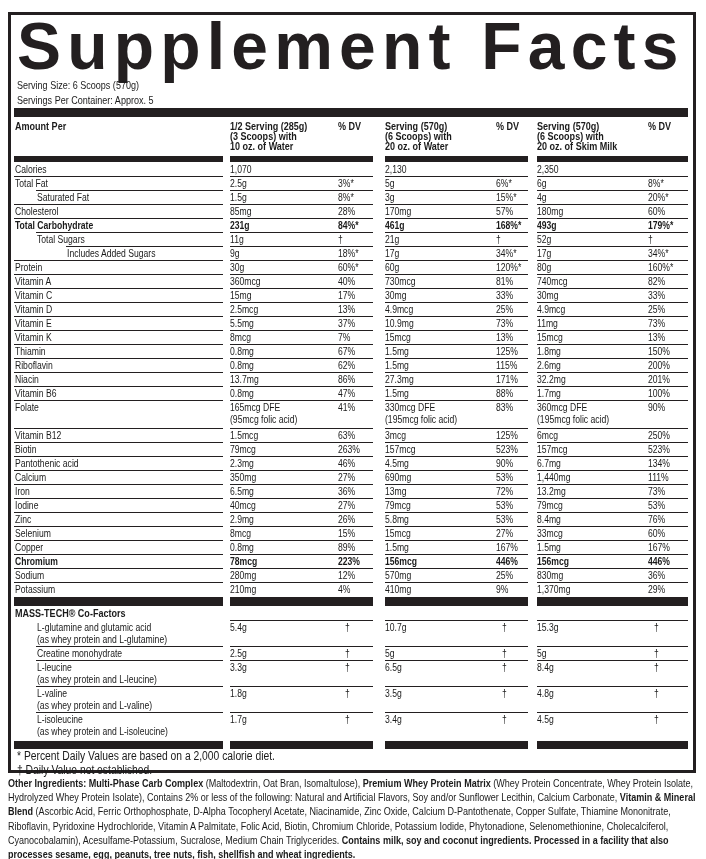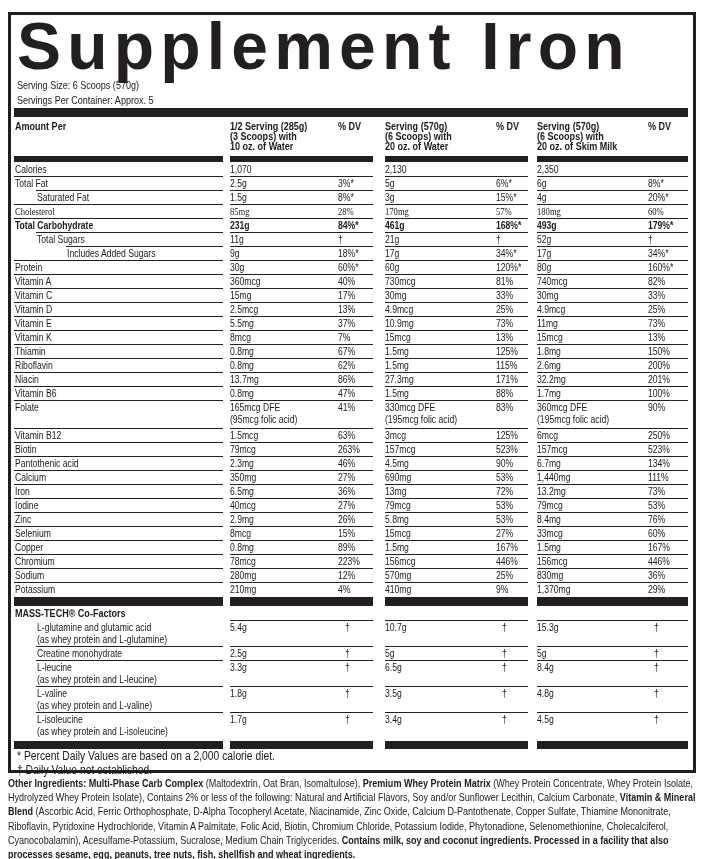--- a/index.html
+++ b/index.html
@@ -50,21 +50,21 @@
     position: absolute; left: 8px; top: 776px; width: 805px;
     font-size: 10.5px; line-height: 14.2px;
     transform: scaleX(0.86); transform-origin: left top;
   }
   .other b { font-weight: bold; }
 </style>
 </head>
 <body>
 
 <div class="panel">
-  <div class="title">Supplement Iron</div>
+  <div class="title">Supplement Facts</div>
   <div class="serving" style="top:64px">Serving Size: 6 Scoops (570g)</div>
   <div class="serving" style="top:79px">Servings Per Container: Approx. 5</div>
 
   <div class="bar" style="left:3px; top:93px; width:674px; height:9px;"></div>
 
   <div class="hdr" style="left:4px; top:106px;">Amount Per</div>
 
   <div>
     <div class="hdr" style="left:219px; top:106px;">1/2 Serving (285g)</div>
     <div class="hdr" style="left:219px; top:116px;">(3 Scoops) with</div>
@@ -122,21 +122,21 @@
         <span class="cell" style="left: 327px; top: 1px;">8%*</span>
         <span class="cell" style="left: 374px; top: 1px;">3g</span>
         <span class="cell" style="left: 485px; top: 1px;">15%*</span>
         <span class="cell" style="left: 526px; top: 1px;">4g</span>
         <span class="cell" style="left: 637px; top: 1px;">20%*</span>
         <div class="rule" style="left: 3px; top: 13px; width: 209px;"></div>
         <div class="rule" style="left: 219px; top: 13px; width: 143px;"></div>
         <div class="rule" style="left: 374px; top: 13px; width: 143px;"></div>
         <div class="rule" style="left: 526px; top: 13px; width: 151px;"></div>
       </div>
-      <div class="row" style="top: 190px; height: 14px; font-family: Liberation Serif, serif;">
+      <div class="row" style="top: 190px; height: 14px;">
         <span class="cell" style="left: 4px; top: 1px;">Cholesterol</span>
         <span class="cell" style="left: 219px; top: 1px;">85mg</span>
         <span class="cell" style="left: 327px; top: 1px;">28%</span>
         <span class="cell" style="left: 374px; top: 1px;">170mg</span>
         <span class="cell" style="left: 485px; top: 1px;">57%</span>
         <span class="cell" style="left: 526px; top: 1px;">180mg</span>
         <span class="cell" style="left: 637px; top: 1px;">60%</span>
         <div class="rule" style="left: 3px; top: 13px; width: 209px;"></div>
         <div class="rule" style="left: 219px; top: 13px; width: 143px;"></div>
         <div class="rule" style="left: 374px; top: 13px; width: 143px;"></div>
@@ -437,21 +437,21 @@
         <span class="cell" style="left: 327px; top: 1px;">89%</span>
         <span class="cell" style="left: 374px; top: 1px;">1.5mg</span>
         <span class="cell" style="left: 485px; top: 1px;">167%</span>
         <span class="cell" style="left: 526px; top: 1px;">1.5mg</span>
         <span class="cell" style="left: 637px; top: 1px;">167%</span>
         <div class="rule" style="left: 3px; top: 13px; width: 209px;"></div>
         <div class="rule" style="left: 219px; top: 13px; width: 143px;"></div>
         <div class="rule" style="left: 374px; top: 13px; width: 143px;"></div>
         <div class="rule" style="left: 526px; top: 13px; width: 151px;"></div>
       </div>
-      <div class="row" style="top: 540px; height: 14px;">
+      <div class="row" style="top: 540px; height: 14px; font-weight: bold;">
         <span class="cell" style="left: 4px; top: 1px;">Chromium</span>
         <span class="cell" style="left: 219px; top: 1px;">78mcg</span>
         <span class="cell" style="left: 327px; top: 1px;">223%</span>
         <span class="cell" style="left: 374px; top: 1px;">156mcg</span>
         <span class="cell" style="left: 485px; top: 1px;">446%</span>
         <span class="cell" style="left: 526px; top: 1px;">156mcg</span>
         <span class="cell" style="left: 637px; top: 1px;">446%</span>
         <div class="rule" style="left: 3px; top: 13px; width: 209px;"></div>
         <div class="rule" style="left: 219px; top: 13px; width: 143px;"></div>
         <div class="rule" style="left: 374px; top: 13px; width: 143px;"></div>

